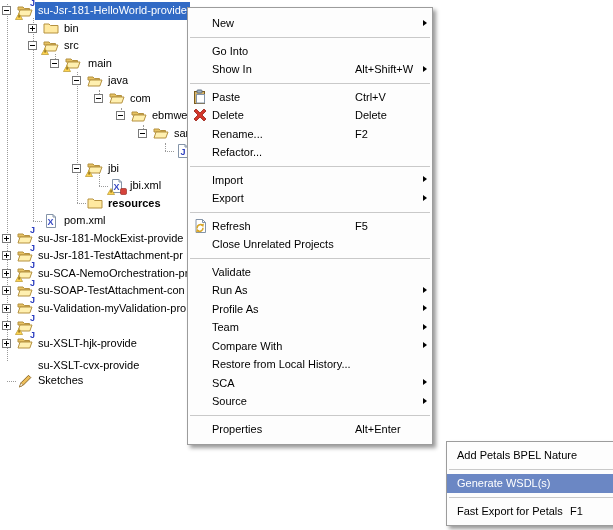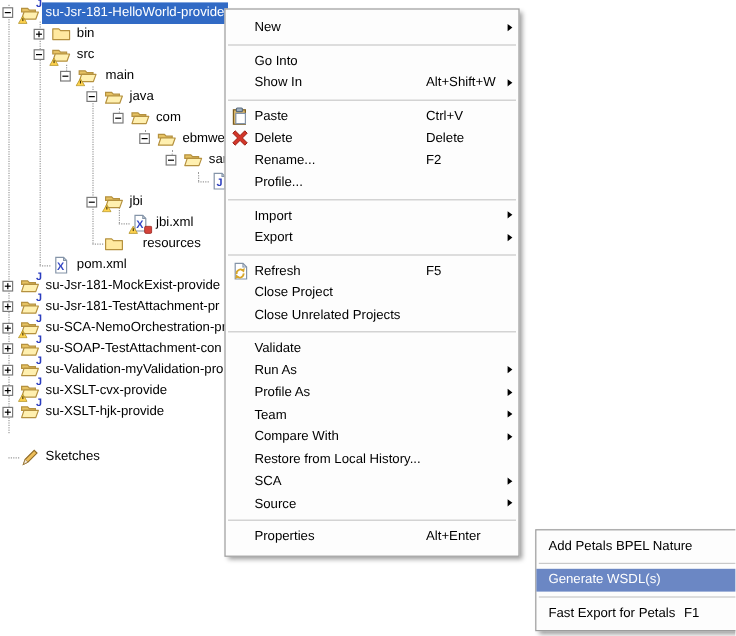--- a/index.html
+++ b/index.html
@@ -206,21 +206,21 @@
         </span>
         <span class="tlabel" style="left: 127px;">jbi.xml</span>
       </div>
       <div class="tree-row" style="top: 194.5px;">
         <span class="hstub" style="left: 77px; top: 8.75px; width: 9px;"></span>
         <span class="ticon" style="left: 87px; top: 0.75px;">
           <svg width="16" height="16" viewBox="0 0 16 16">
             <path d="M1 4 h5 l1.5 1.5 H15 V13 H1 Z" fill="#ffe9a0" stroke="#b5913f" stroke-linejoin="round"></path>
           </svg>
         </span>
-        <span class="tlabel" style="left: 116px;">resources</span>
+        <span class="tlabel" style="left: 105px; font-weight: bold;">resources</span>
       </div>
       <div class="tree-row" style="top: 212px;">
         <span class="hstub" style="left: 33px; top: 8.75px; width: 9px;"></span>
         <span class="ticon" style="left: 43px; top: 0.75px;">
           <svg width="16" height="16" viewBox="0 0 16 16">
             <path d="M3.5 1.5 H10 L12.5 4 V14.5 H3.5 Z" fill="#fff" stroke="#8494a8"></path>
             <path d="M10 1.5 V4 H12.5" fill="none" stroke="#8494a8"></path>
             <text x="4.5" y="12" font-family="Liberation Sans, sans-serif" font-size="9" font-weight="bold" fill="#3548c4">X</text>
           </svg>
         </span>
@@ -295,21 +295,21 @@
             <path d="M3 7 H15 L12.8 13 H1 Z" fill="#fff0b0" stroke="#b5913f" stroke-linejoin="round"></path>
           </svg>
           <span class="jdec">J</span>
           <span class="ovl-warn">
             <svg width="8" height="7" viewBox="0 0 8 7">
               <path d="M4 0.5 L7.6 6.5 H0.4 Z" fill="#ffd34f" stroke="#a98a1f" stroke-width="0.6"></path>
               <rect x="3.6" y="2.2" width="0.9" height="2.4" fill="#3b2b00"></rect>
             </svg>
           </span>
         </span>
-        <span class="tlabel" style="left: 35px;">su-XSLT-cvx-provide</span>
+        <span class="tlabel" style="left: 35px; margin-top: 40px;">su-XSLT-cvx-provide</span>
       </div>
       <div class="tree-row" style="top: 334.5px;">
         <span class="twisty plus" style="left: 2px; top: 4.25px;"></span>
         <span class="ticon" style="left: 17px; top: 0.75px;">
           <svg width="16" height="16" viewBox="0 0 16 16">
             <path d="M1 4 h5 l1.5 1.5 H12.5 V7 H1 Z" fill="#e6c263" stroke="#b5913f"></path>
             <path d="M3 7 H15 L12.8 13 H1 Z" fill="#fff0b0" stroke="#b5913f" stroke-linejoin="round"></path>
           </svg>
           <span class="jdec">J</span>
         </span>
@@ -355,21 +355,21 @@
             <path d="M2 4 L4 2 L8 6 L12 2 L14 4 L10 8 L14 12 L12 14 L8 10 L4 14 L2 12 L6 8 Z" fill="#d3362a" stroke="#971d12" stroke-width="0.8"></path>
           </svg></span>
         <span class="lbl">Delete</span>
         <span class="accel">Delete</span>
       </div>
       <div class="menu-item">
         <span class="lbl">Rename...</span>
         <span class="accel">F2</span>
       </div>
       <div class="menu-item">
-        <span class="lbl">Profile...</span>
+        <span class="lbl">Refactor...</span>
       </div>
       <div class="msep"></div>
       <div class="menu-item">
         <span class="lbl">Import</span>
         <span class="arrow"></span>
       </div>
       <div class="menu-item">
         <span class="lbl">Export</span>
         <span class="arrow"></span>
       </div>
@@ -380,23 +380,20 @@
             <path d="M10.5 1.5 V4.5 H13.5" fill="none" stroke="#8494a8"></path>
             <path d="M5.2 10.5 A3.3 3.3 0 0 1 10.8 7.6" fill="none" stroke="#d8a629" stroke-width="1.5"></path>
             <path d="M12 5.4 L11.3 9 L8.6 7.1 Z" fill="#d8a629"></path>
             <path d="M11 9.8 A3.3 3.3 0 0 1 5.4 12.4" fill="none" stroke="#d8a629" stroke-width="1.5"></path>
             <path d="M4 14.4 L4.8 10.8 L7.5 12.8 Z" fill="#d8a629"></path>
           </svg></span>
         <span class="lbl">Refresh</span>
         <span class="accel">F5</span>
       </div>
       <div class="menu-item">
-        <span class="lbl">Close Project</span>
-      </div>
-      <div class="menu-item">
         <span class="lbl">Close Unrelated Projects</span>
       </div>
       <div class="msep"></div>
       <div class="menu-item">
         <span class="lbl">Validate</span>
       </div>
       <div class="menu-item">
         <span class="lbl">Run As</span>
         <span class="arrow"></span>
       </div>

